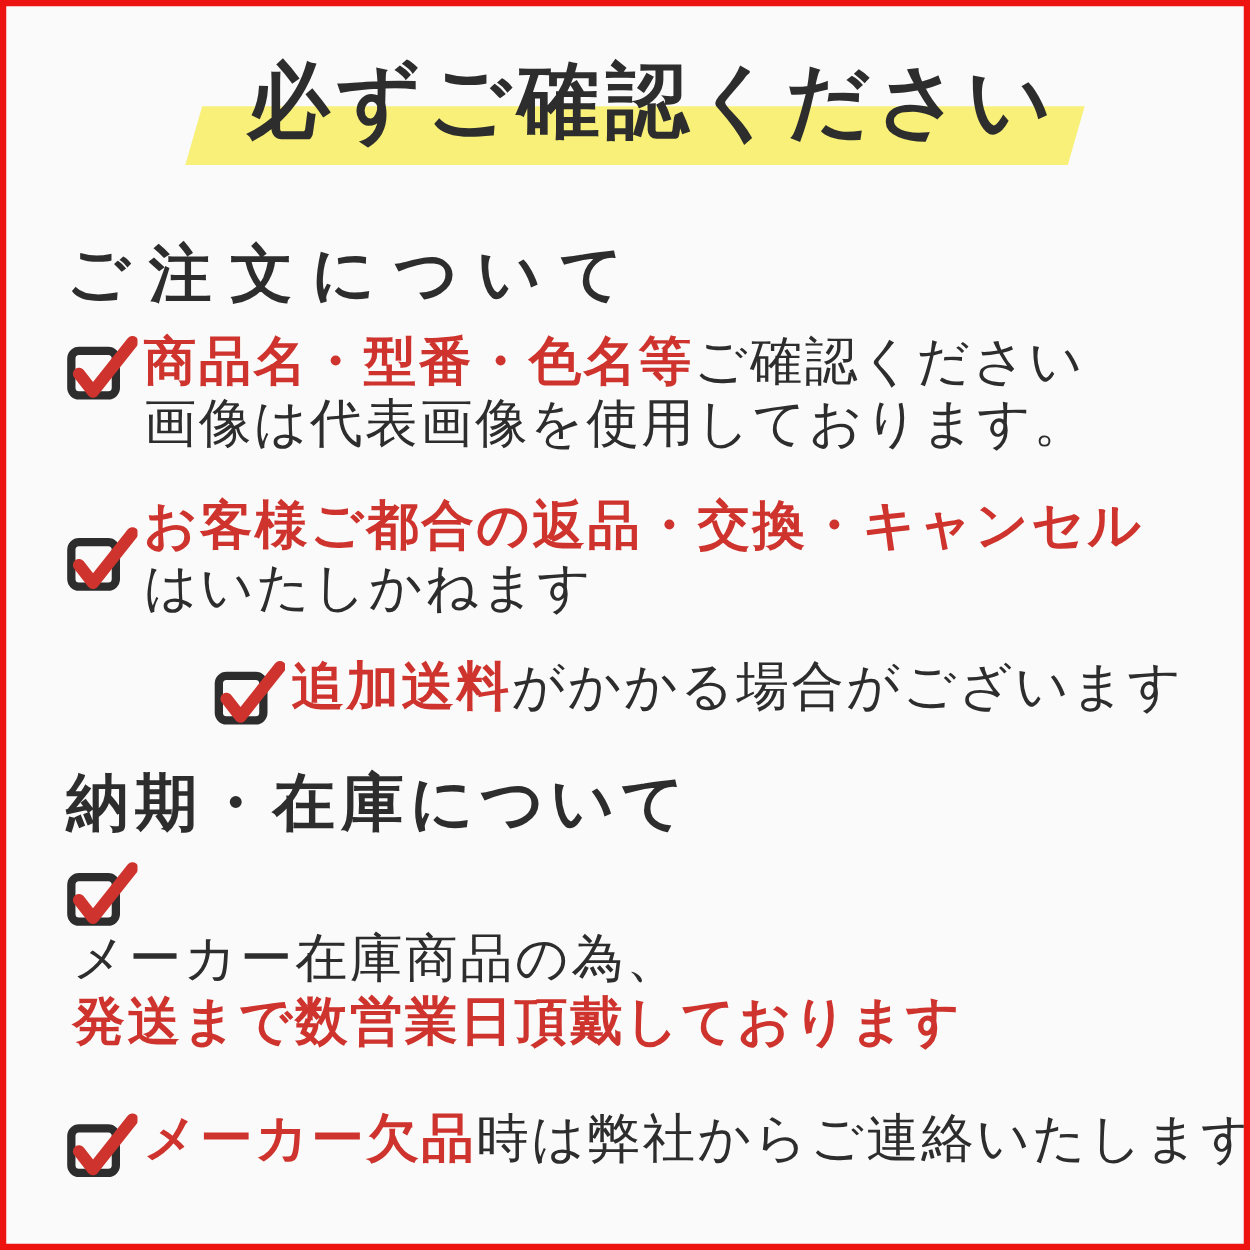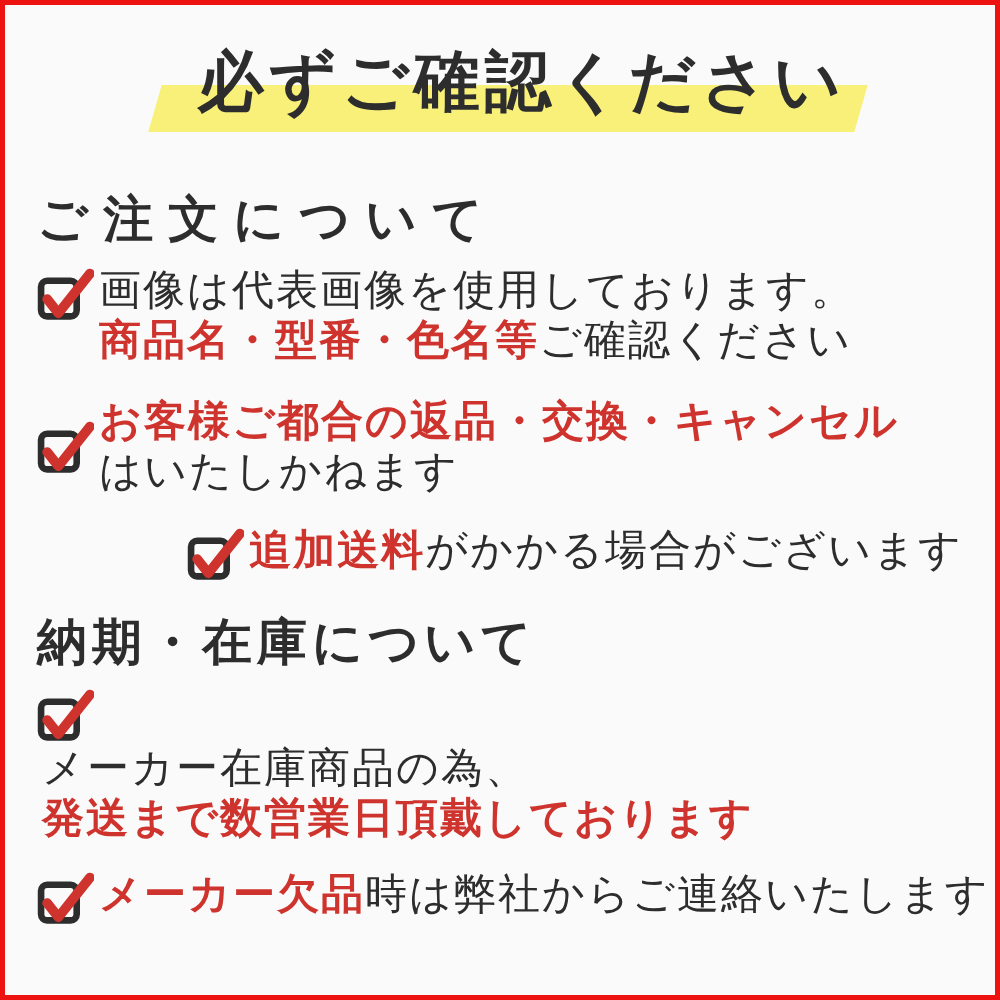--- a/index.html
+++ b/index.html
@@ -18,34 +18,34 @@
     position:absolute;left:150px;top:46px;width:706px;height:47px;
     background:var(--highlight-yellow,#f8f078);
     transform:skewX(-16deg);
   }
   .title{
     position:relative;margin:0;text-align:center;
     font-size:66px;font-weight:700;letter-spacing:5px;
     line-height:1.3;color:var(--text-dark,#2d2d2d);padding-left:44px;
   }
   
-  main{padding:0 32px;}
+  main{padding:0 48px;}
   .h2{
     margin:0;font-size:50px;font-weight:700;line-height:1.2;
     color:var(--text-dark,#2d2d2d);
   }
   .h2-order{margin-top:44px;letter-spacing:15px;}
   .h2-stock{margin-top:30px;letter-spacing:5px;}
   
   .item{display:flex;align-items:flex-start;}
   .item.m1{margin-top:16px;}
   .item.m2{margin-top:30px;align-items:center;}
   .item.m3{margin-top:28px;justify-content:flex-end;}
   .item.m4{margin-top:14px;flex-direction:column;}
-  .item.m5{margin-top:26px;}
+  .item.m5{margin-top:44px;}
   .cb{width:57px;height:54px;flex:none;margin-top:3px;}
   .cb-box{fill:none;stroke:var(--text-dark,#2d2d2d);stroke-width:6.5;}
   .cb-check{fill:none;stroke:var(--accent-red,#ce342d);stroke-width:9.5;
             stroke-linecap:round;stroke-linejoin:round;}
   .txt{
     margin-left:5px;
     font-size:42px;letter-spacing:2px;line-height:1.2;
     color:var(--text-dark,#2d2d2d);
   }
   .line{white-space:nowrap;}
@@ -69,24 +69,24 @@
 
     <section>
       <h2 class="h2 h2-order">ご注文について</h2>
 
       <div class="item m1">
         <svg class="cb" viewBox="0 0 56 52" aria-hidden="true">
           <rect class="cb-box" x="4" y="12" width="35" height="35" rx="6"></rect>
           <path class="cb-check" d="M10 30 L21 44 L52 5"></path>
         </svg>
         <div class="txt">
-          <div class="line"><span>画像は代表画像を使用しております。</span></div>
           <div class="line">
             <span class="r">商品名・型番・色名等</span><span>ご確認ください</span>
           </div>
+          <div class="line"><span>画像は代表画像を使用しております。</span></div>
         </div>
       </div>
 
       <div class="item m2">
         <svg class="cb" viewBox="0 0 56 52" aria-hidden="true">
           <rect class="cb-box" x="4" y="12" width="35" height="35" rx="6"></rect>
           <path class="cb-check" d="M10 30 L21 44 L52 5"></path>
         </svg>
         <div class="txt">
           <div class="line"><span class="r">お客様ご都合の返品・交換・キャンセル</span></div>

